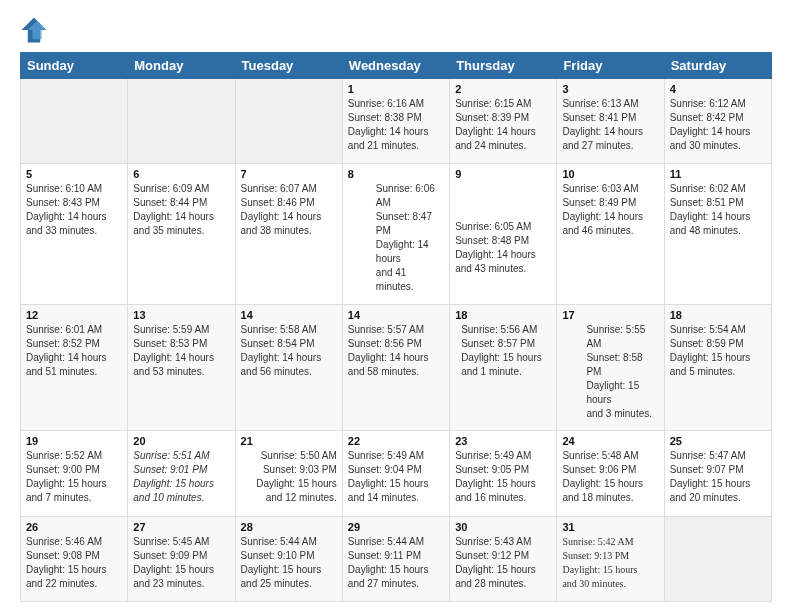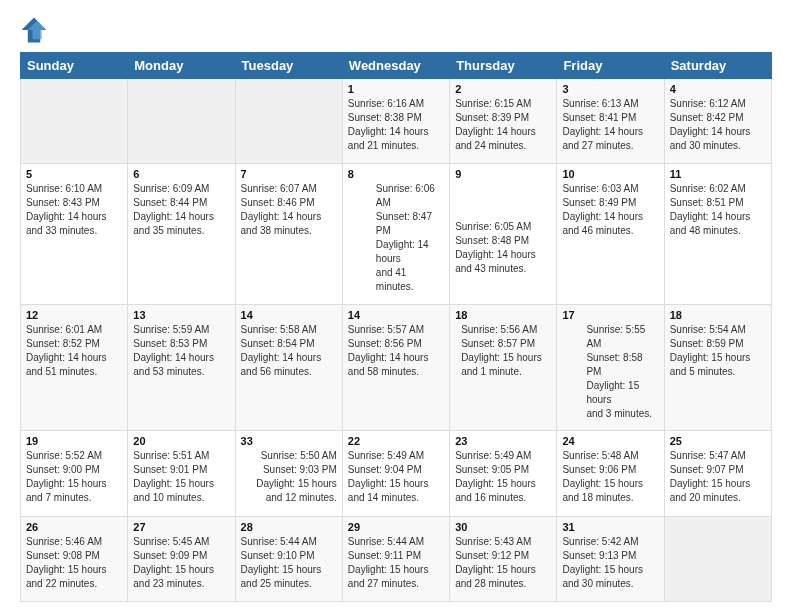--- a/index.html
+++ b/index.html
@@ -270,27 +270,27 @@
         <tr>
           <td>
             <span class="day-num">19</span>
             <div class="day-detail" style="white-space: pre-line;">Sunrise: 5:52 AM
 Sunset: 9:00 PM
 Daylight: 15 hours
 and 7 minutes.</div>
           </td>
           <td>
             <span class="day-num">20</span>
-            <div class="day-detail" style="white-space: pre-line;">Sunrise: 5:51 AM
+            <div class="day-detail" style="white-space: pre-line; font-style: italic;">Sunrise: 5:51 AM
 Sunset: 9:01 PM
 Daylight: 15 hours
 and 10 minutes.</div>
           </td>
           <td>
-            <span class="day-num">33</span>
+            <span class="day-num">21</span>
             <div class="day-detail" style="white-space: pre-line; text-align: right;">Sunrise: 5:50 AM
 Sunset: 9:03 PM
 Daylight: 15 hours
 and 12 minutes.</div>
           </td>
           <td>
             <span class="day-num">22</span>
             <div class="day-detail" style="white-space: pre-line;">Sunrise: 5:49 AM
 Sunset: 9:04 PM
 Daylight: 15 hours
@@ -349,21 +349,21 @@
           </td>
           <td>
             <span class="day-num">30</span>
             <div class="day-detail" style="white-space: pre-line;">Sunrise: 5:43 AM
 Sunset: 9:12 PM
 Daylight: 15 hours
 and 28 minutes.</div>
           </td>
           <td>
             <span class="day-num">31</span>
-            <div class="day-detail" style="white-space: pre-line;">Sunrise: 5:42 AM
+            <div class="day-detail" style="white-space: pre-line; font-family: Liberation Serif, serif;">Sunrise: 5:42 AM
 Sunset: 9:13 PM
 Daylight: 15 hours
 and 30 minutes.</div>
           </td>
           <td class="empty-cell"></td>
         </tr>
       </tbody>
   </table>
 </div>
 

